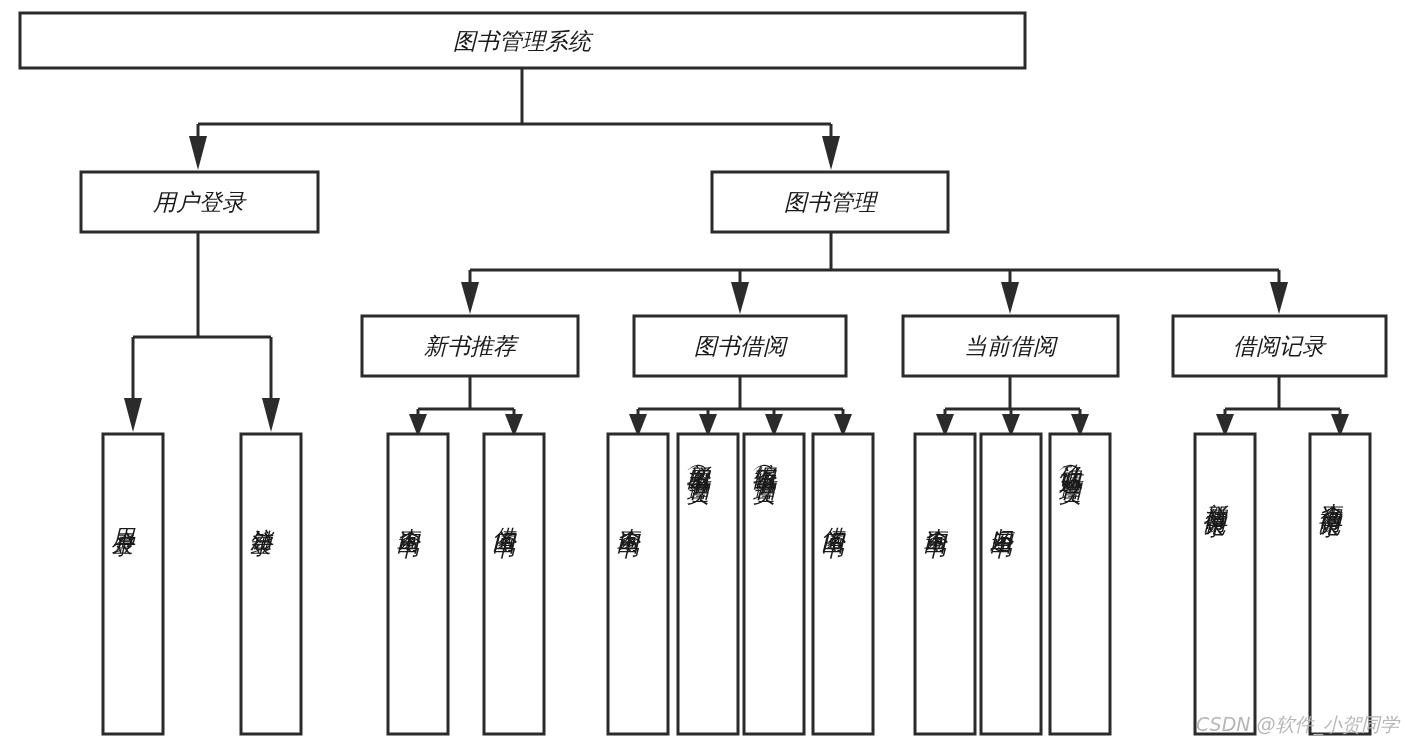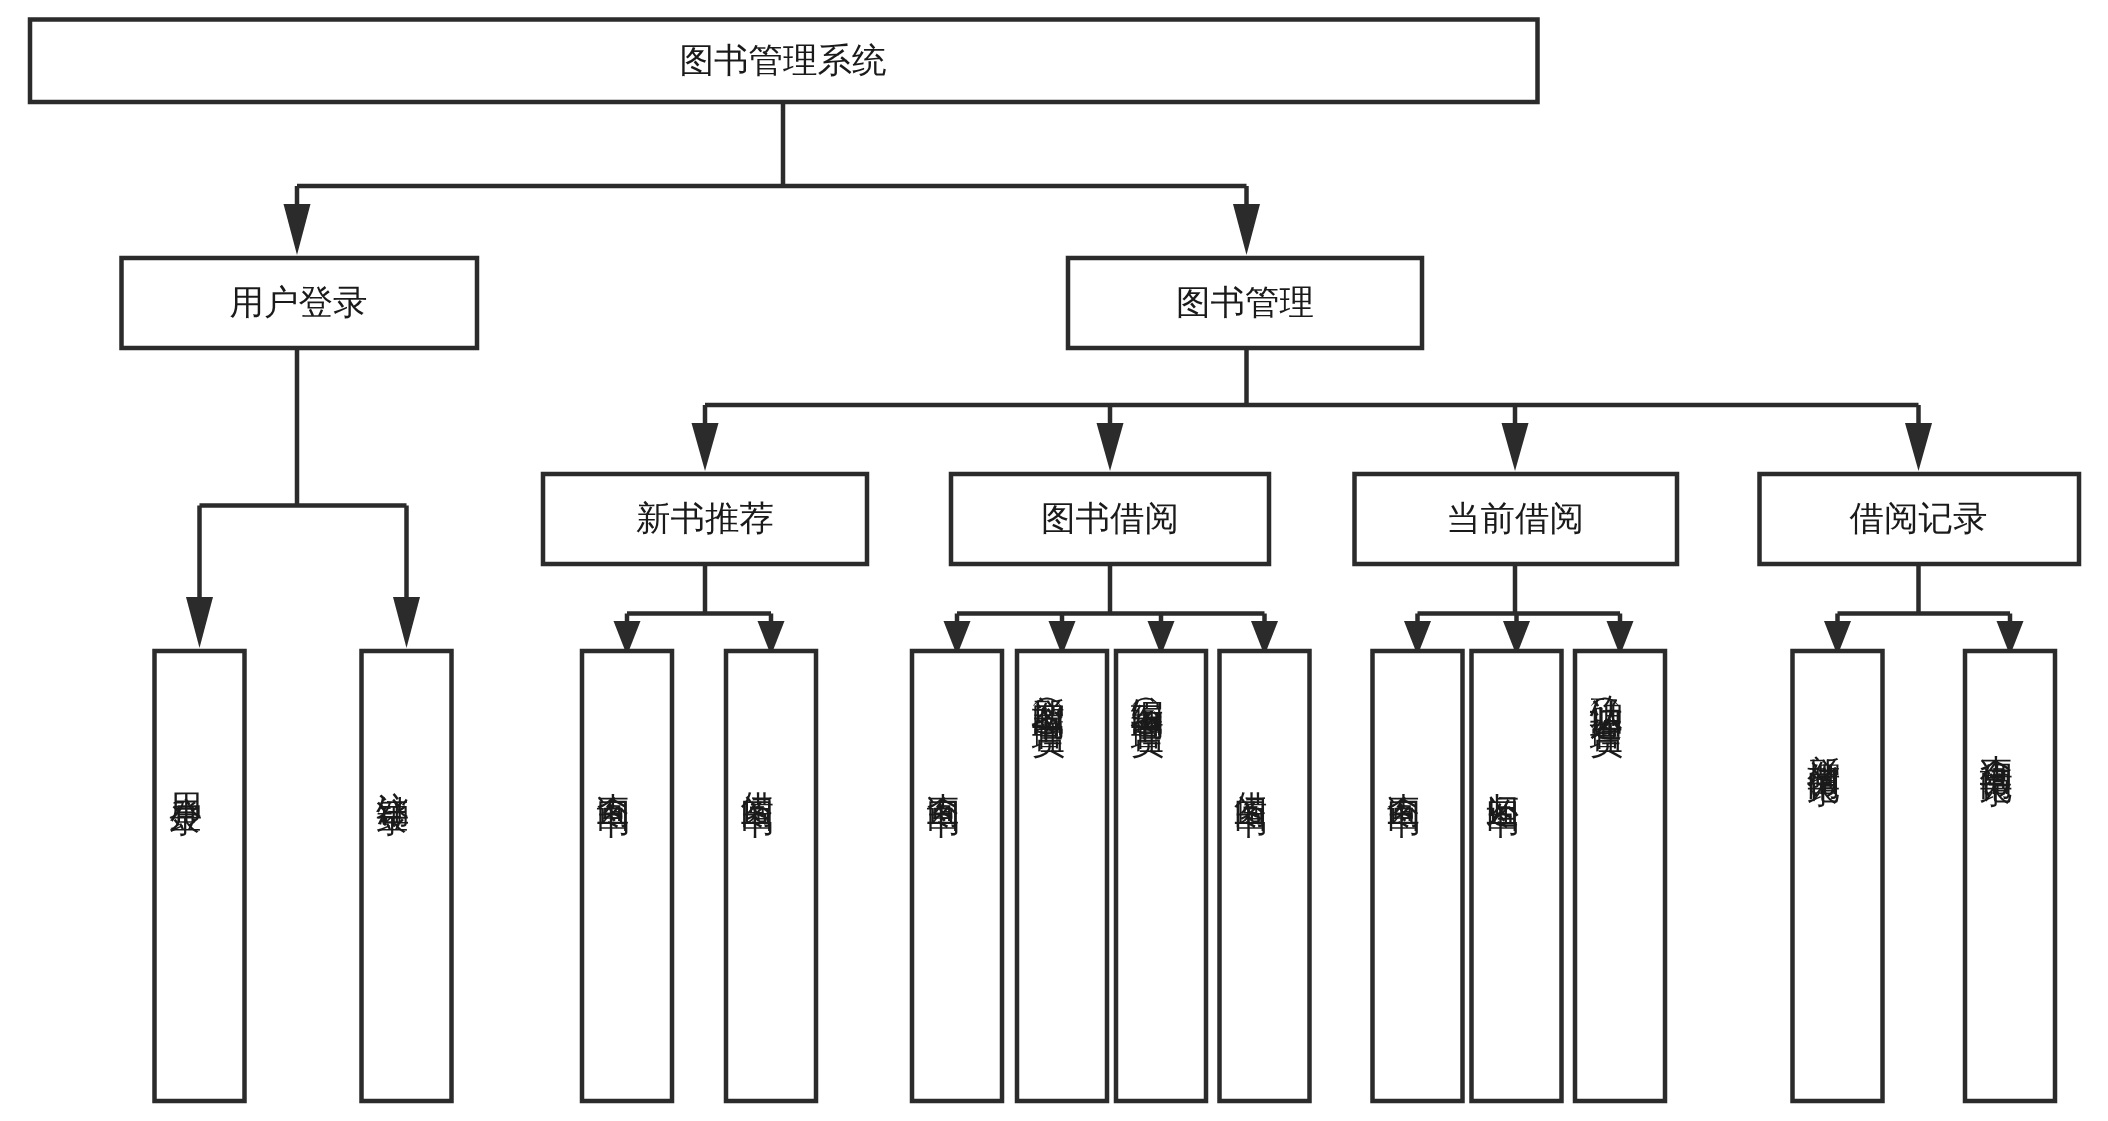--- a/index.html
+++ b/index.html
@@ -7,20 +7,21 @@
     padding: 0;
     background: #ffffff;
   }
   #canvas {
     position: relative;
     width: 1405px;
     height: 747px;
     background: #ffffff;
     font-family: "DejaVu Sans", "Liberation Sans", sans-serif;
     overflow: hidden;
+    font-style: italic;
   }
   svg#diagram {
     position: absolute;
     left: 0;
     top: 0;
     width: 1405px;
     height: 747px;
   }
   .node-rect {
     fill: #ffffff;
@@ -198,14 +199,15 @@
   <div class="leaf-label" style="left:752px; top:446px; height:290px;">编辑图书（管理员）</div>
   <div class="leaf-label" style="left:821px; top:510px; height:170px;">借阅图书</div>
 
   <div class="leaf-label" style="left:923px; top:510px; height:170px;">查询图书</div>
   <div class="leaf-label" style="left:989px; top:510px; height:170px;">归还图书</div>
   <div class="leaf-label" style="left:1058px; top:446px; height:290px;">确认归还（管理员）</div>
 
   <div class="leaf-label" style="left:1203px; top:485px; height:220px;">新增借阅记录</div>
   <div class="leaf-label" style="left:1318px; top:485px; height:220px;">查询借阅记录</div>
 
+  <div class="watermark" style="left:1196px; top:712px;">CSDN @软件_小贺同学</div>
 
 </div>
 
 </body></html>

